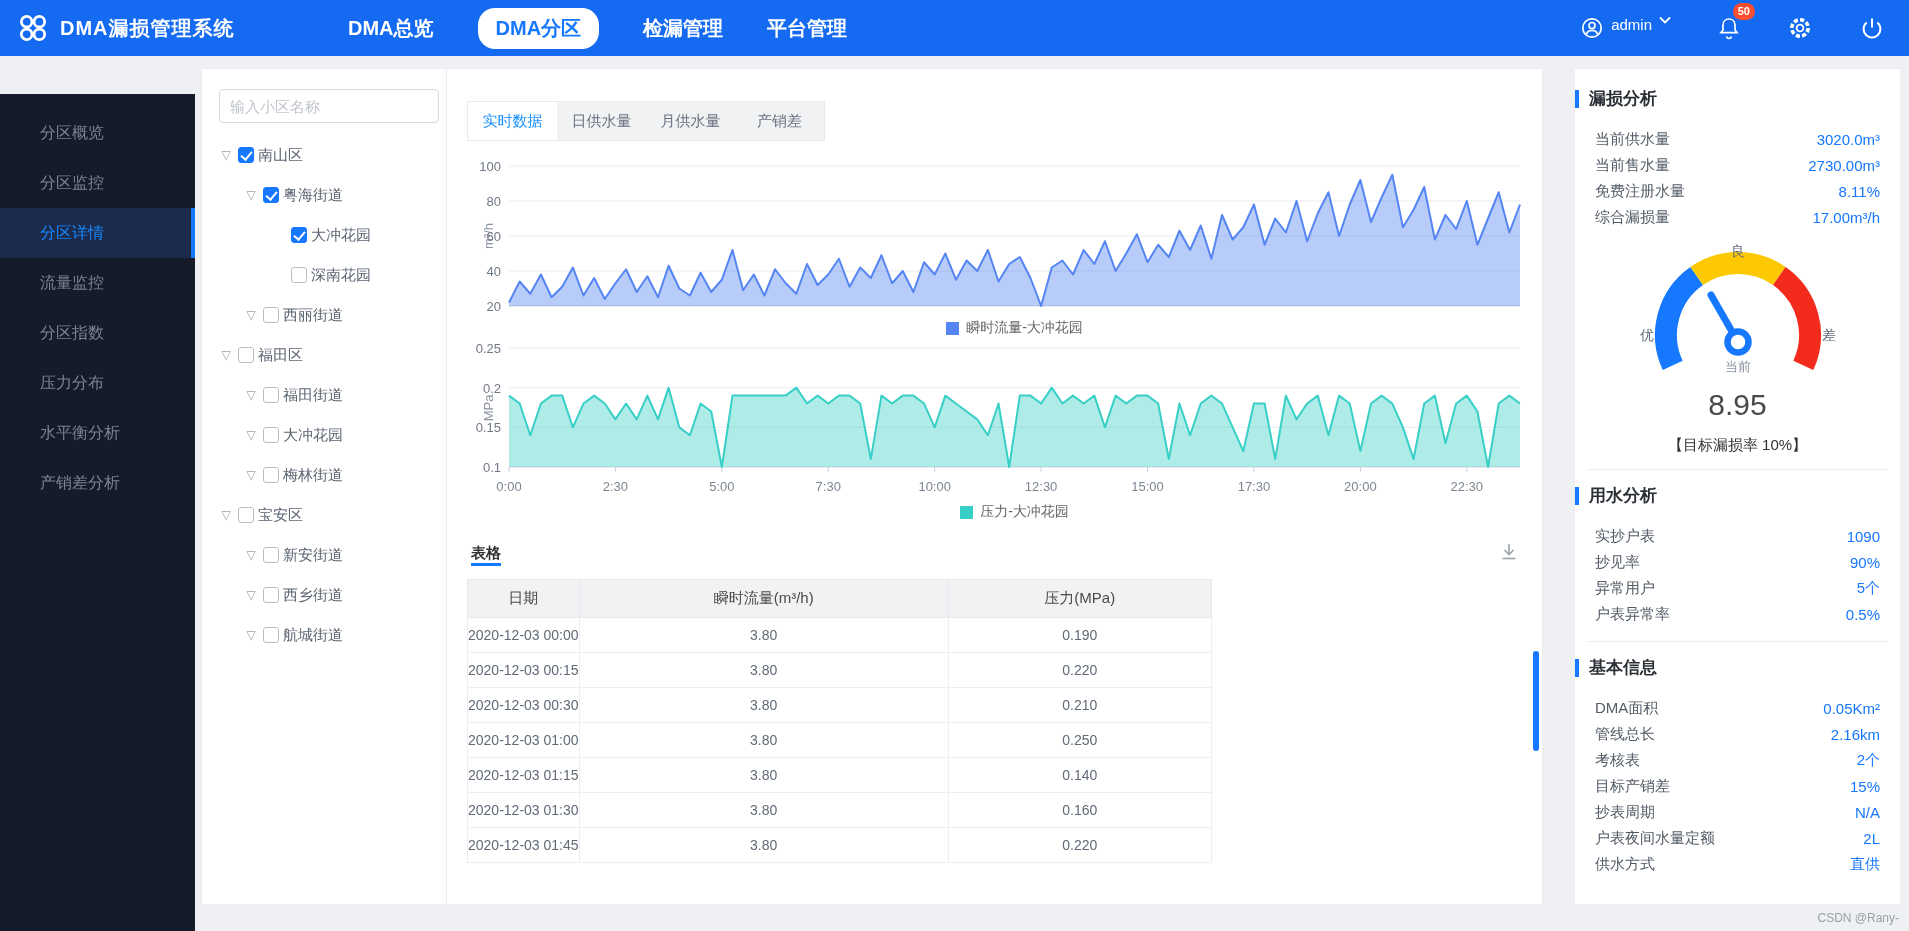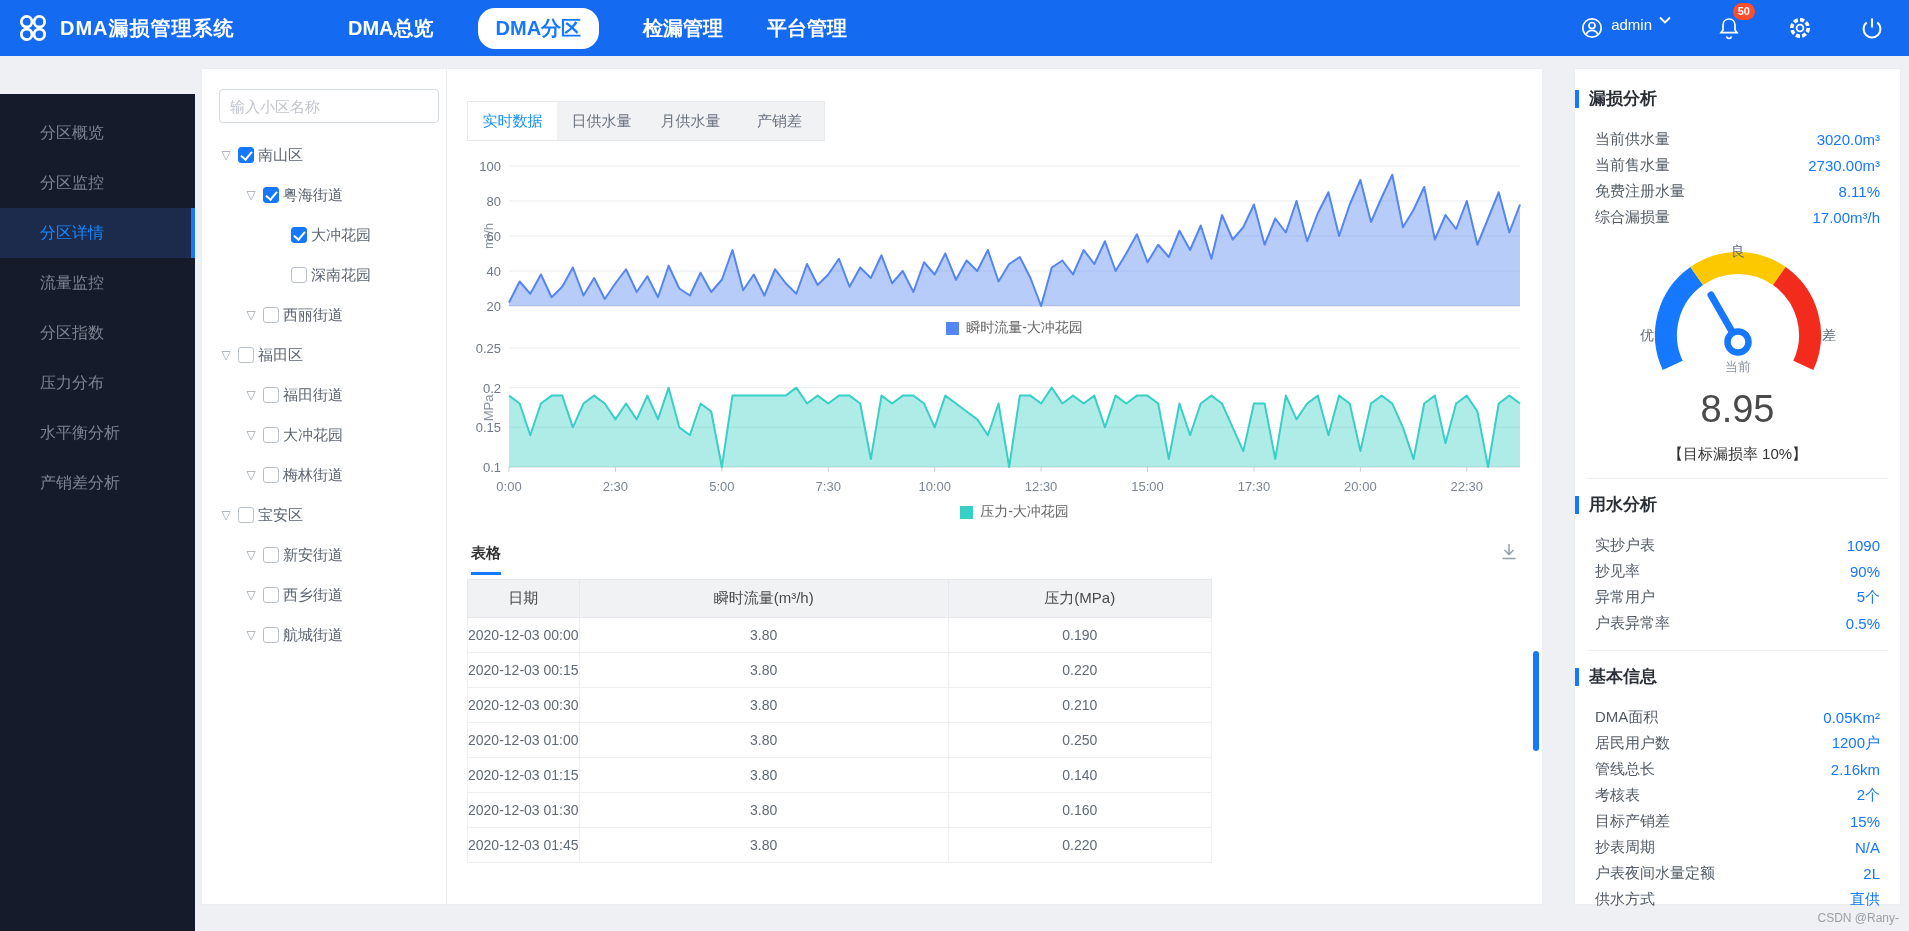--- a/index.html
+++ b/index.html
@@ -46,38 +46,38 @@
 
   .plot-wrap { position:absolute; left:62px; right:22px; }
   .plot-wrap svg { position:absolute; left:0; top:0; width:100%; height:100%; overflow:visible; }
   .y-unit { position:absolute; left:-34px; top:50%; transform:translateY(-50%) rotate(-90deg); font-size:13px; color:#8a93a0; }
   .ytick { position:absolute; right:calc(100% + 8px); font-size:13px; color:#6f7884; transform:translateY(-50%); white-space:nowrap; }
   .legend { position:absolute; left:62px; right:22px; display:flex; justify-content:center; align-items:center; gap:7px; font-size:14px; color:#666; }
   .legend-swatch { width:13px; height:13px; display:inline-block; }
   .xlabels { position:absolute; left:62px; right:22px; height:18px; }
   .xlab { position:absolute; transform:translateX(-50%); font-size:13px; color:#7c8692; }
 
-  .table-tab { position:absolute; left:24px; top:475px; font-size:15px; color:#333; font-weight:bold; padding-bottom:9px; border-bottom:3px solid #1677ff; cursor:pointer;text-align:right; }
+  .table-tab { position:absolute; left:24px; top:475px; font-size:15px; color:#333; font-weight:bold; border-bottom:3px solid #1677ff; cursor:pointer;text-align:right; }
   .dl-icon { position:absolute; right:22px; top:472px; cursor:pointer; }
   .data-table { position:absolute; left:20px; top:510px; right:21px; border-collapse:collapse; }
   .data-table th { background:#f1f2f4; font-size:15px; color:#4a4a4a; font-weight:normal; height:38px; border:1px solid #e6e8eb; }
   .data-table td { height:35px; font-size:14px; color:#606a76; text-align:center; border:1px solid #eceef1; background:#fff; }
   .data-table th:nth-child(1), .data-table td:nth-child(1) { width:15%; }
   .main-scroll { position:absolute; right:3px; top:582px; width:6px; height:100px; background:#1677ff; border-radius:3px; }
 
   
   .right-card { left:1574px; top:68px; width:327px; bottom:26px; padding:18px 20px 0 20px; }
   .sec-title { display:flex; align-items:center; gap:10px; font-size:17px; font-weight:bold; color:#2b2f36; margin-bottom:16px; margin-left:-20px; }
   .sec-bar { width:4px; height:18px; background:#1677ff; }
   .kv-row { display:flex; justify-content:space-between; height:26px; align-items:center; }
   .kv-label { font-size:15px; color:#525b66; }
   .kv-value { font-size:15px; color:#1677ff; }
   .divider { height:1px; background:#eceef1; margin:14px -8px 14px -8px; }
   .gauge-block { text-align:center; margin-top:10px; }
-  .gauge-value { font-size:38px; color:#4a4a4a; margin-top:-6px; }
+  .gauge-value { font-size:30px; color:#4a4a4a; margin-top:-6px; }
   .gauge-target { font-size:15px; color:#333; margin-top:14px; }
 
   .watermark { position:absolute; right:10px; bottom:6px; font-size:12px; color:#9aa0a6; }
 </style>
 </head>
 <body>
 
 <div class="navbar">
   <div class="logo-wrap">
     <span style="display:flex;">
@@ -419,24 +419,20 @@
   <div class="sec-title">
     <span class="sec-bar"></span>
     <span>基本信息</span>
   </div>
   <div id="kv-basic">
       <div class="kv-row">
         <span class="kv-label">DMA面积</span>
         <span class="kv-value">0.05Km²</span>
       </div>
       <div class="kv-row">
-        <span class="kv-label">居民用户数</span>
-        <span class="kv-value">1200户</span>
-      </div>
-      <div class="kv-row">
         <span class="kv-label">管线总长</span>
         <span class="kv-value">2.16km</span>
       </div>
       <div class="kv-row">
         <span class="kv-label">考核表</span>
         <span class="kv-value">2个</span>
       </div>
       <div class="kv-row">
         <span class="kv-label">目标产销差</span>
         <span class="kv-value">15%</span>

